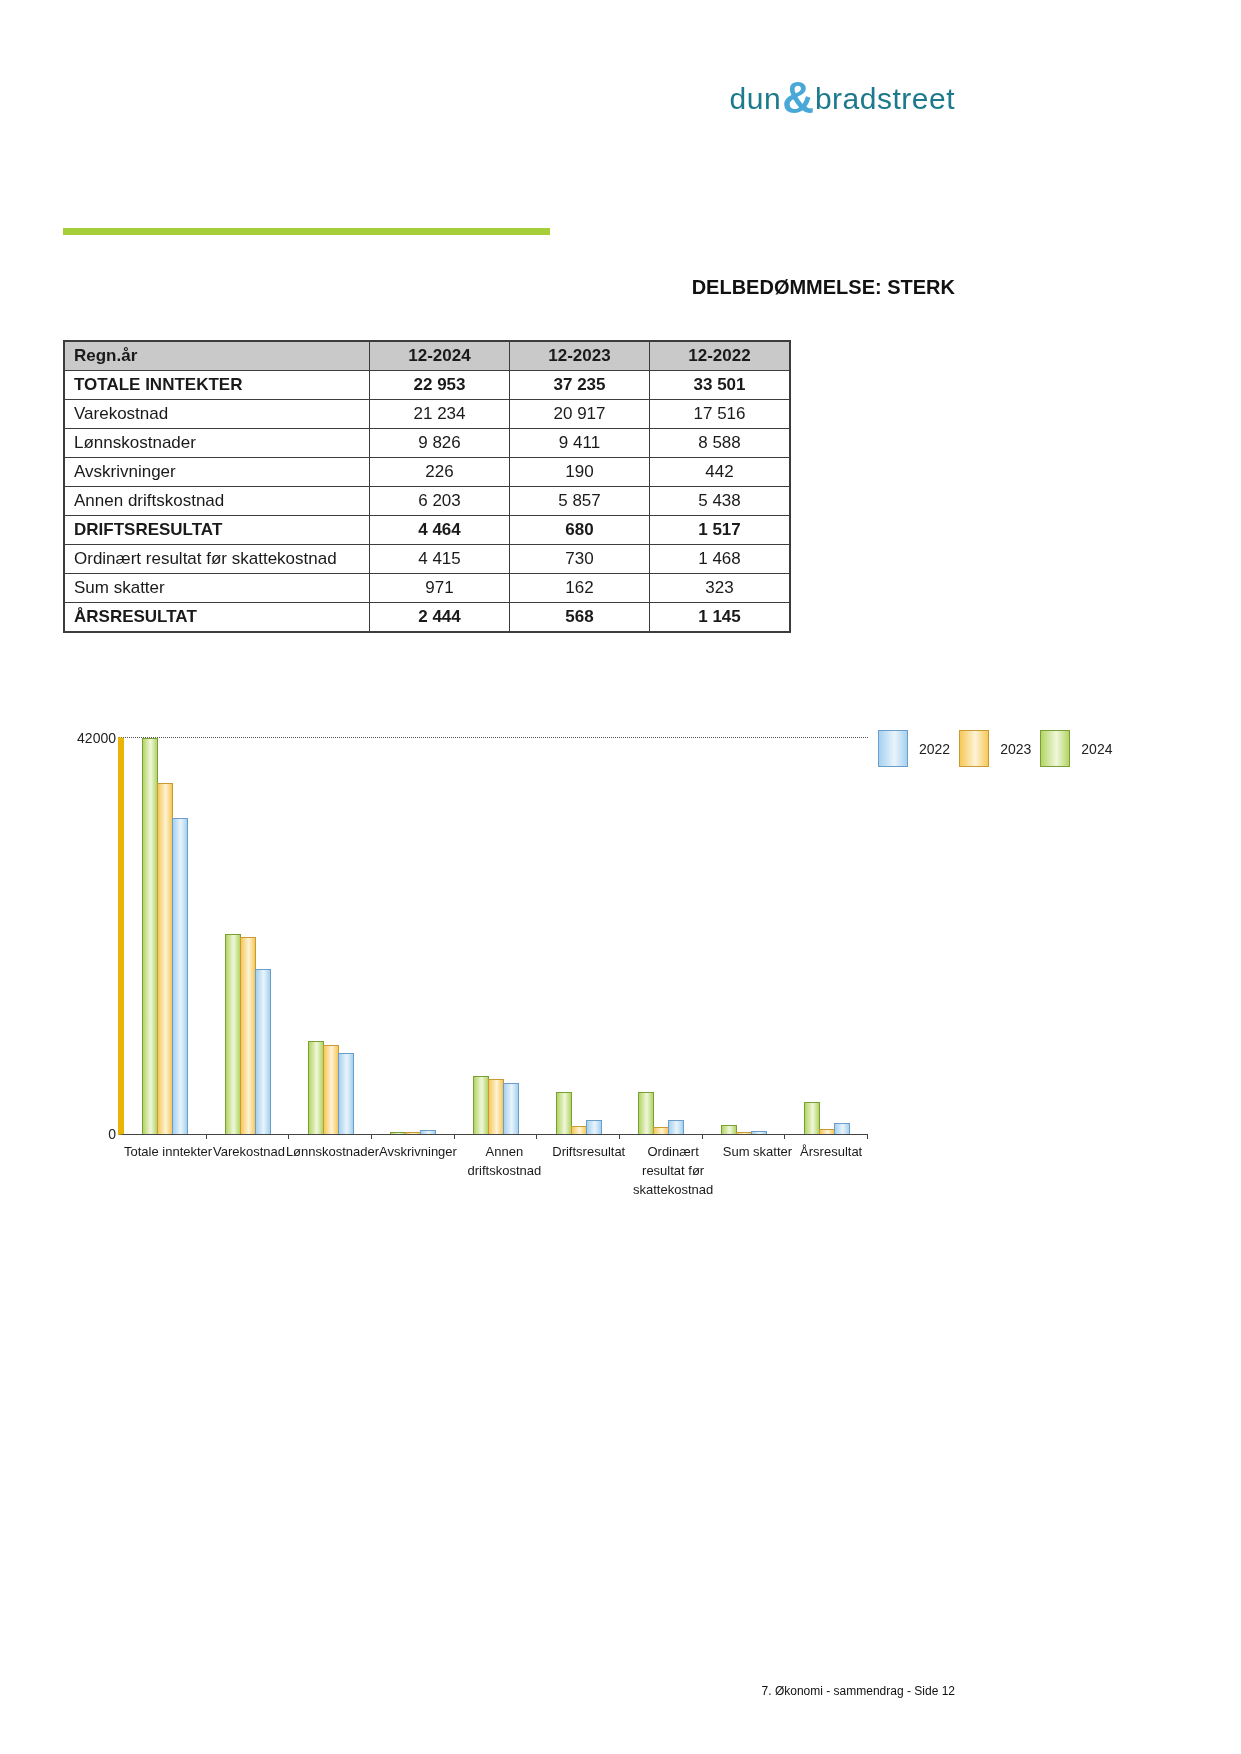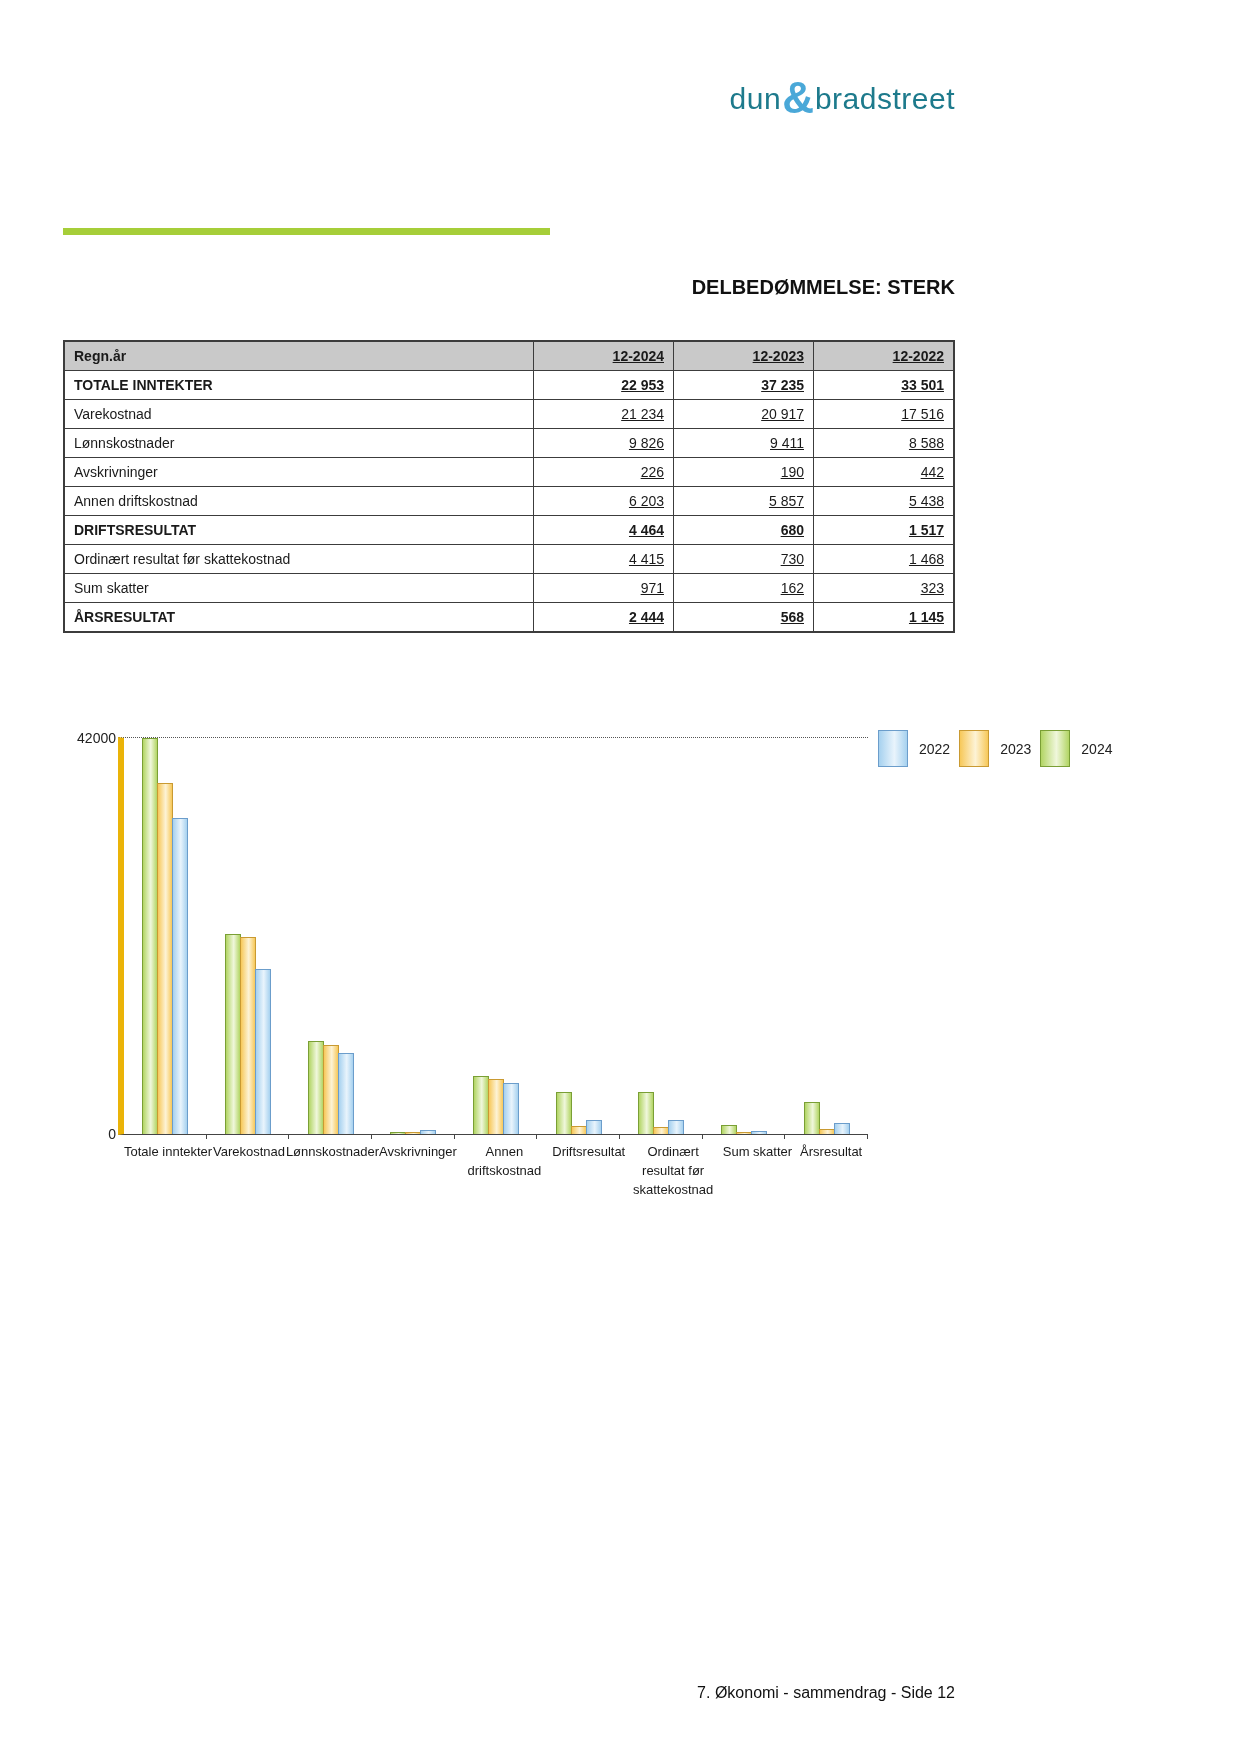--- a/index.html
+++ b/index.html
@@ -16,25 +16,25 @@
   .title { position: absolute; top: 166px; left: 0; font-size: 36px; font-weight: bold; letter-spacing: 1px; color: #111; }
   .accent-bar { position: absolute; top: 228px; left: 0; width: 487px; height: 7px; background: #a6ce39; }
 
   
   .rating { position: absolute; top: 276px; right: 0; font-size: 20px; font-weight: bold; color: #111; }
   .section-row { position: absolute; top: 308px; left: 0; right: 0; height: 22px; }
   .section-label { position: absolute; left: 0; top: 0; font-size: 17px; font-weight: bold; }
   .units-note { position: absolute; right: 0; top: 1px; font-size: 16px; }
 
   
-  table.results { position: absolute; top: 340px; left: 0; width: 892px; border-collapse: collapse; font-size: 14px; table-layout: fixed; }
+  table.results { position: absolute; top: 340px; left: 0; width: 728px; border-collapse: collapse; font-size: 17px; table-layout: fixed; }
   table.results th, table.results td { border: 1px solid #3c3c3c; height: 28px; padding: 0 9px; overflow: hidden; white-space: nowrap; }
   table.results thead th { background: #c9c9c9; font-weight: bold; }
   table.results .label-cell { text-align: left; }
-  table.results .num-cell { text-align: right; width: 121px; text-decoration: underline; }
+  table.results .num-cell { text-align: center; width: 121px; }
   table.results tr.bold-row td { font-weight: bold; }
   table.results { border: 2px solid #3c3c3c; }
 
   
   .chart { position: absolute; top: 730px; left: 0; width: 892px; height: 500px; }
   .plot { position: absolute; left: 55px; top: 7px; width: 744px; height: 396px;
           border-left: 6px solid #eab308; border-bottom: 1px solid #444; border-top: 1px dotted #555; box-sizing: content-box; }
   .ytick-max { position: absolute; right: calc(100% + 8px); top: -8px; font-size: 14px; color: #222; white-space: nowrap; }
   .ytick-min { position: absolute; right: calc(100% + 8px); bottom: -8px; font-size: 14px; color: #222; }
   .groups { position: absolute; left: 0; bottom: 0; width: 100%; height: 100%; display: flex; align-items: flex-end; }
@@ -48,21 +48,21 @@
   .x-label { flex: 1; display: flex; justify-content: center; font-size: 13px; line-height: 1.45; color: #1a1a1a; }
   .x-label span { display: block; width: max-content; max-width: 95px; text-align: center; }
 
   
   .legend { position: absolute; left: 815px; top: 0; display: flex; gap: 9px; }
   .legend-item { display: flex; align-items: center; gap: 11px; }
   .legend-box { width: 30px; height: 37px; box-sizing: border-box; border: 1px solid #888; }
   .legend-label { font-size: 14px; color: #222; }
 
   
-  .footer { position: absolute; top: 1684px; right: 0; font-size: 16px; color: #111; }
+  .footer { position: absolute; top: 1684px; right: 0; font-size: 12px; color: #111; }
 </style>
 </head>
 <body>
 
 <div class="page">
   <div class="content">
 
     <div class="logo">
       <span class="w">dun</span><span class="amp">&amp;</span><span class="w">bradstreet</span>
     </div>

